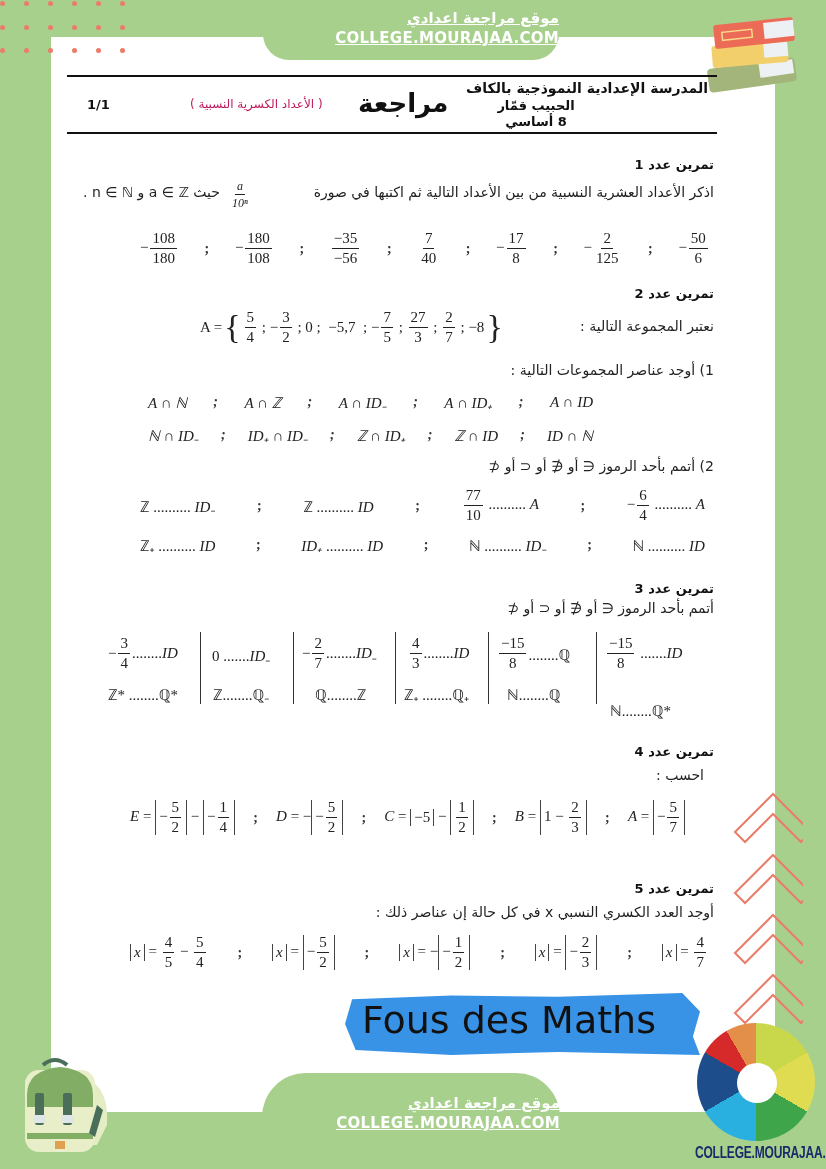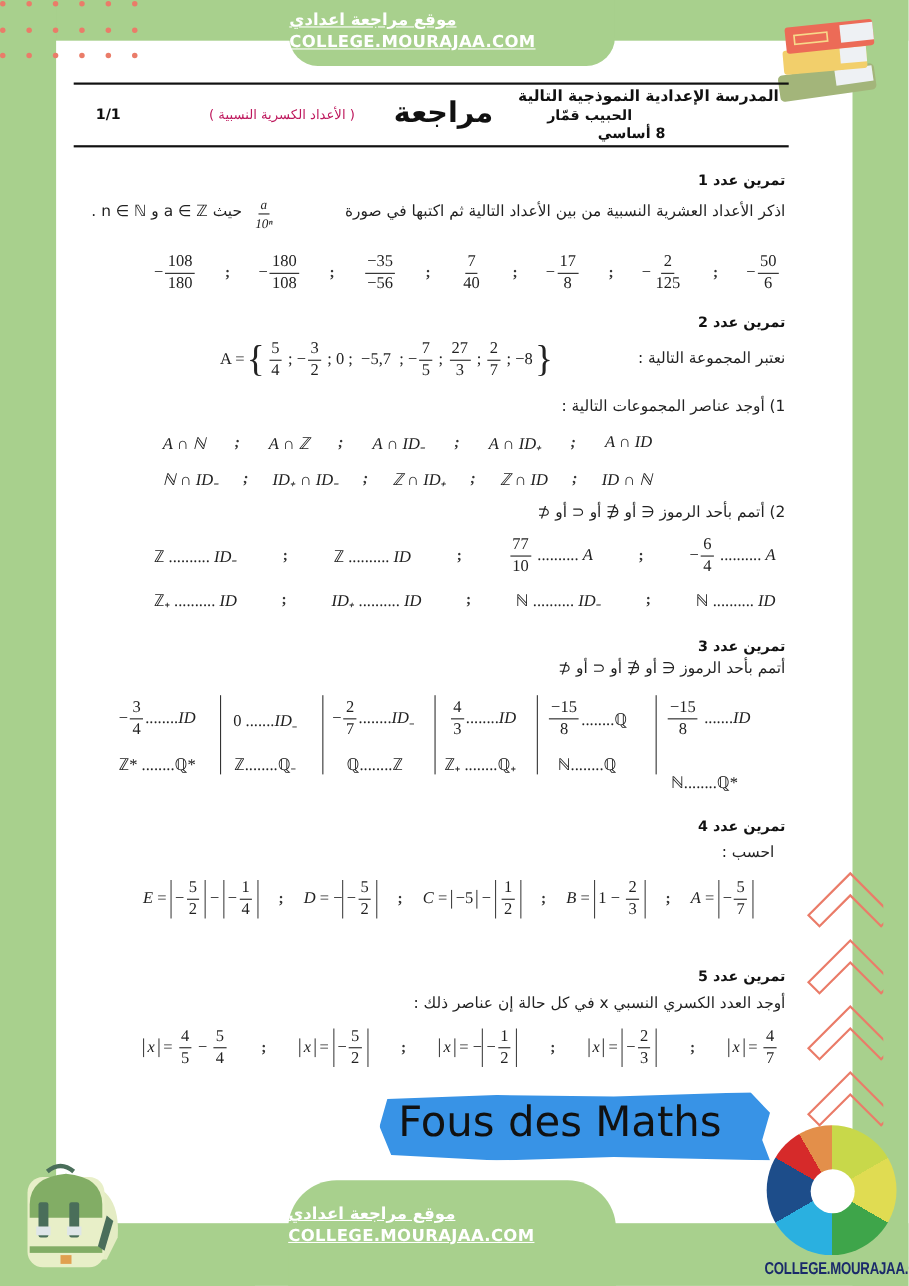--- a/index.html
+++ b/index.html
@@ -9,21 +9,21 @@
   .green { background: #a8d08d; }
   #bg-top { position: absolute; left: 0; top: 0; width: 826px; height: 37px; }
   #bg-left { position: absolute; left: 0; top: 0; width: 51px; height: 1169px; }
   #bg-right { position: absolute; left: 775px; top: 0; width: 51px; height: 1169px; }
   #bg-bottom { position: absolute; left: 0; top: 1112px; width: 826px; height: 57px; }
 
   .dots { position: absolute; left: 0; top: 0; width: 130px; height: 55px; }
   .dot { position: absolute; width: 5px; height: 5px; border-radius: 50%; background: #ea7c69; }
 
   .site-banner {
-    position: absolute; background: #a8d08d; color: #fff; text-align: left;
+    position: absolute; background: #a8d08d; color: #fff; text-align: right;
     font-family: "DejaVu Sans", sans-serif; font-weight: bold;
   }
   #banner-top { left: 263px; top: 0; width: 296px; height: 60px; border-radius: 0 0 26px 26px; padding-top: 8px; }
   #banner-bottom { left: 262px; top: 1073px; width: 298px; height: 96px; border-radius: 44px 44px 0 0; padding-top: 20px; }
   .site-banner .ar { font-size: 15px; text-decoration: underline; line-height: 20px; direction: rtl; }
   .site-banner .en { font-size: 15px; text-decoration: underline; line-height: 20px; letter-spacing: 0.3px; }
 
   .header-rule { position: absolute; left: 67px; width: 650px; height: 2px; background: #111; }
 
   .hdr { position: absolute; font-weight: bold; }
@@ -102,23 +102,23 @@
   <rect x="8" y="48" width="88" height="24" rx="4" fill="#a3b57a" transform="rotate(-8 52 60)"></rect>
   <rect x="60" y="50" width="34" height="14" fill="#eef1f4" transform="rotate(-8 52 60)"></rect>
   <rect x="12" y="28" width="76" height="22" rx="3" fill="#f2cf6b" transform="rotate(-5 50 39)"></rect>
   <rect x="64" y="30" width="24" height="14" fill="#eef1f4" transform="rotate(-5 50 39)"></rect>
   <rect x="14" y="6" width="80" height="24" rx="3" fill="#ec6b57" transform="rotate(-6 54 18)"></rect>
   <rect x="64" y="9" width="30" height="16" fill="#eef1f4" transform="rotate(-6 54 18)"></rect>
   <rect x="22" y="14" width="30" height="8" fill="none" stroke="#f7d98a" stroke-width="1.5" transform="rotate(-6 54 18)"></rect>
 </svg>
 
 <div class="header-rule" style="top:75px"></div>
-<div class="hdr rtl" style="right:118px;top:80px;font-size:14px">المدرسة الإعدادية النموذجية التالية</div>
+<div class="hdr rtl" style="right:118px;top:80px;font-size:14px">المدرسة الإعدادية النموذجية بالكاف</div>
 <div class="hdr rtl" style="left:481px;top:98px;font-size:13px;width:110px;text-align:center">الحبيب قمّار</div>
-<div class="hdr rtl" style="left:495px;top:114px;font-size:13px;width:110px;">8 أساسي</div>
+<div class="hdr rtl" style="left:481px;top:114px;font-size:13px;width:110px;text-align:center">8 أساسي</div>
 <div class="hdr rtl title-ar" style="left:358px;top:88px;font-size:26px">مراجعة</div>
 <div class="rtl" style="position:absolute;left:190px;top:97px;font-size:12px;color:#be185d">( الأعداد الكسرية النسبية )</div>
 <div class="hdr" style="left:87px;top:97px;font-size:13px">1/1</div>
 <div class="header-rule" style="top:132px"></div>
 
 <div class="ex-title" style="top:157px">تمرين عدد 1</div>
 <div class="ar-text" style="top:184px;right:112px">
   <span>اذكر الأعداد العشرية النسبية من بين الأعداد التالية ثم اكتبها في صورة</span>
 </div>
 <div class="row math" style="left:228px;top:180px">

